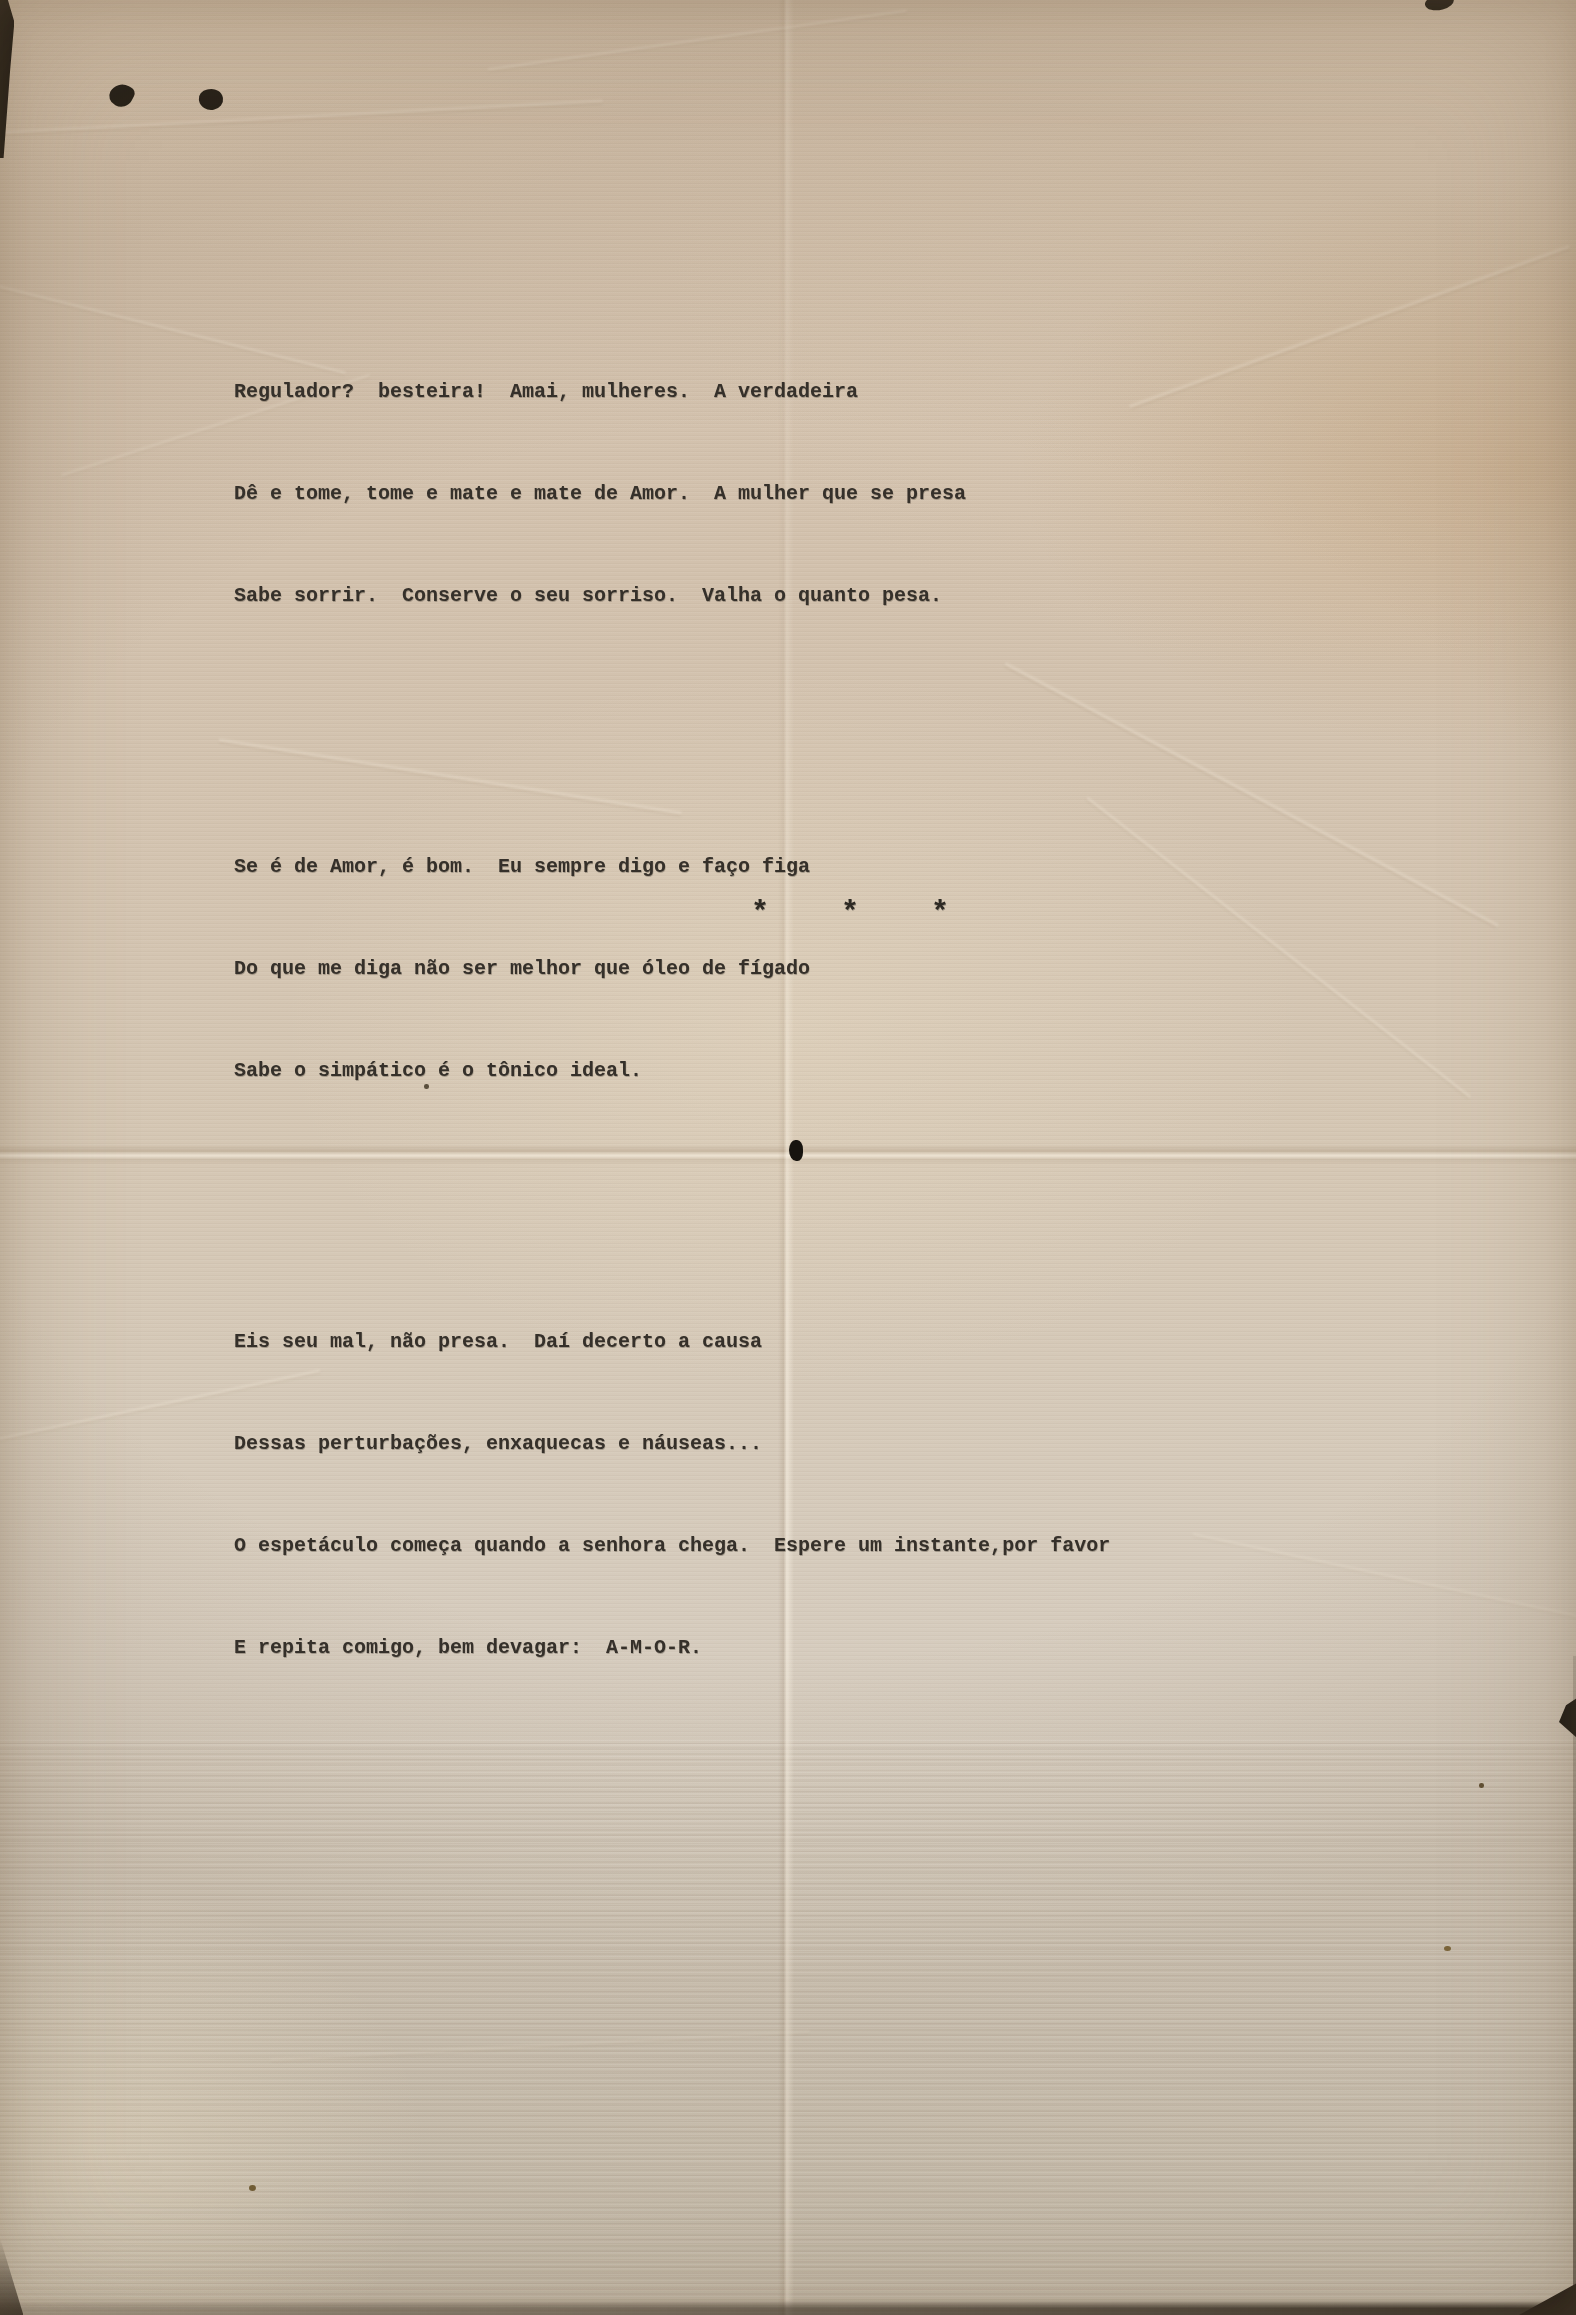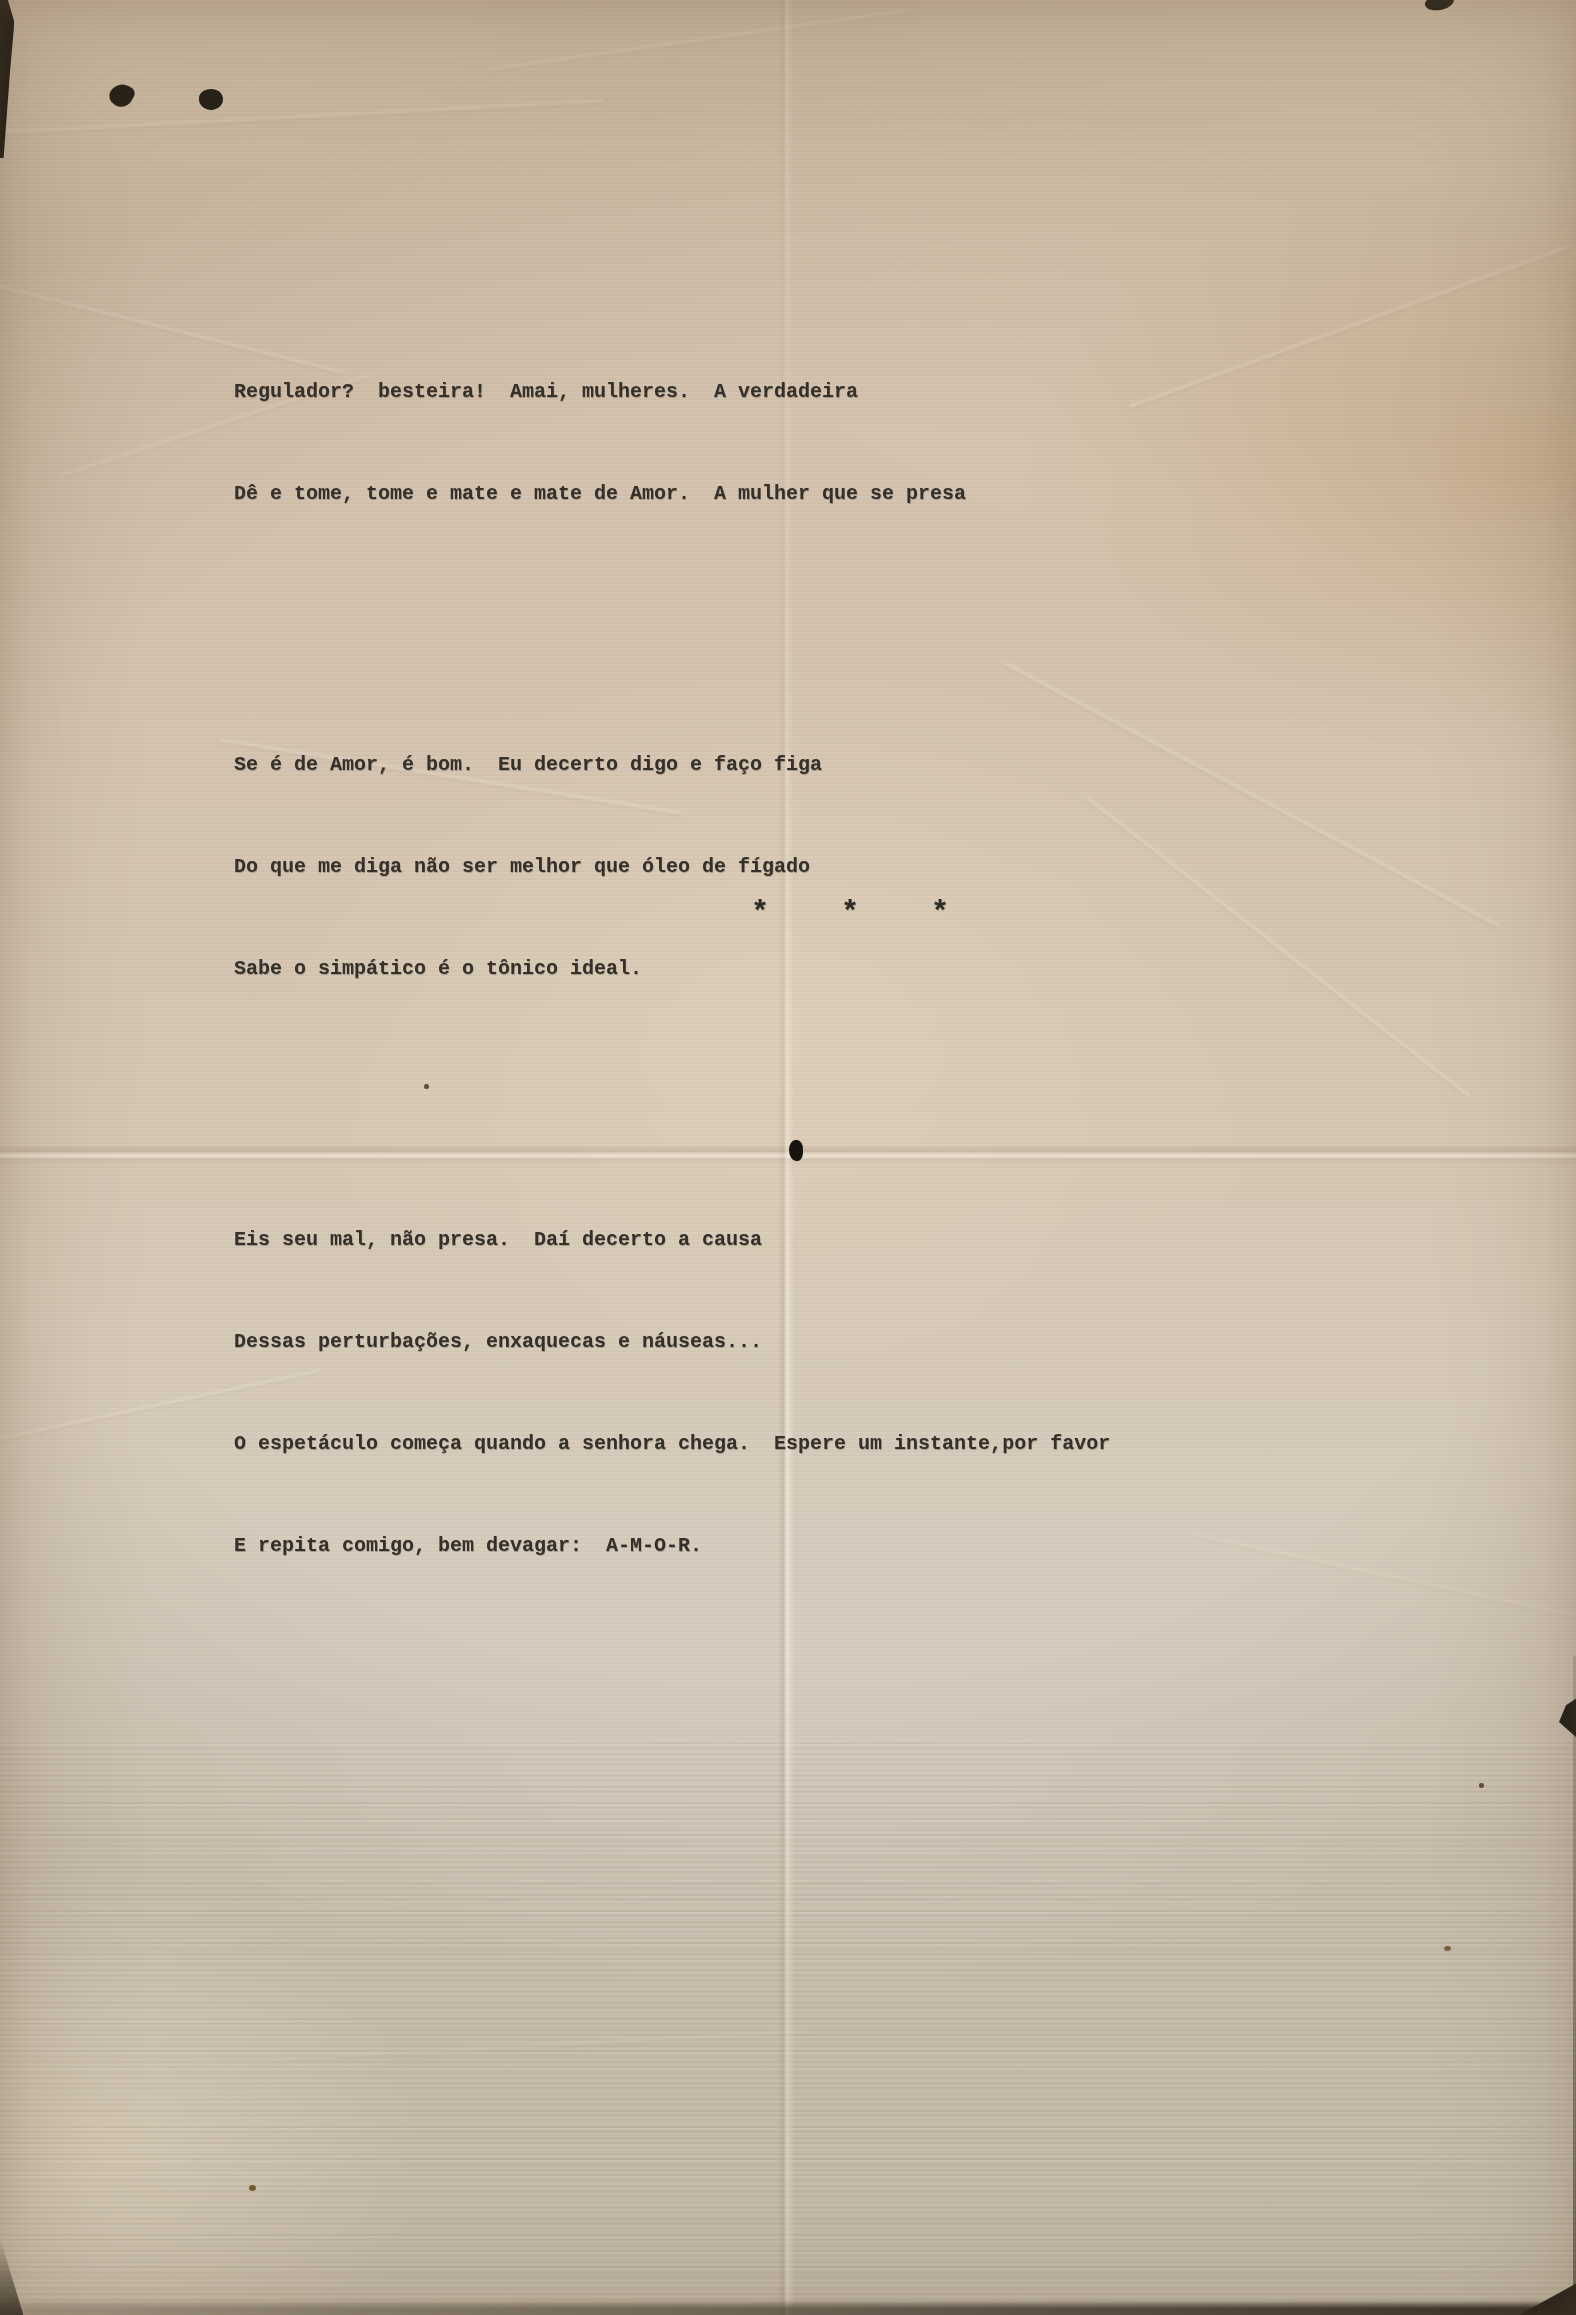--- a/index.html
+++ b/index.html
@@ -145,23 +145,24 @@
   <div class="edge-bottom"></div>
   <div class="corner-br"></div>
   <div class="corner-bl"></div>
 
   <div class="vignette"></div>
 
   <div class="poem">
     <div class="stanza">
       <div class="line">Regulador?  besteira!  Amai, mulheres.  A verdadeira</div>
       <div class="line">Dê e tome, tome e mate e mate de Amor.  A mulher que se presa</div>
+      <div class="line">Sabe sorrir.  Conserve o seu sorriso.  Valha o quanto pesa.</div>
     </div>
     <div class="stanza">
-      <div class="line">Se é de Amor, é bom.  Eu decerto digo e faço figa</div>
+      <div class="line">Se é de Amor, é bom.  Eu sempre digo e faço figa</div>
       <div class="line">Do que me diga não ser melhor que óleo de fígado</div>
       <div class="line">Sabe o simpático é o tônico ideal.</div>
     </div>
     <div class="stanza">
       <div class="line">Eis seu mal, não presa.  Daí decerto a causa</div>
       <div class="line">Dessas perturbações, enxaquecas e náuseas...</div>
       <div class="line">O espetáculo começa quando a senhora chega.  Espere um instante,por favor</div>
       <div class="line">E repita comigo, bem devagar:  A-M-O-R.</div>
     </div>
   </div>

